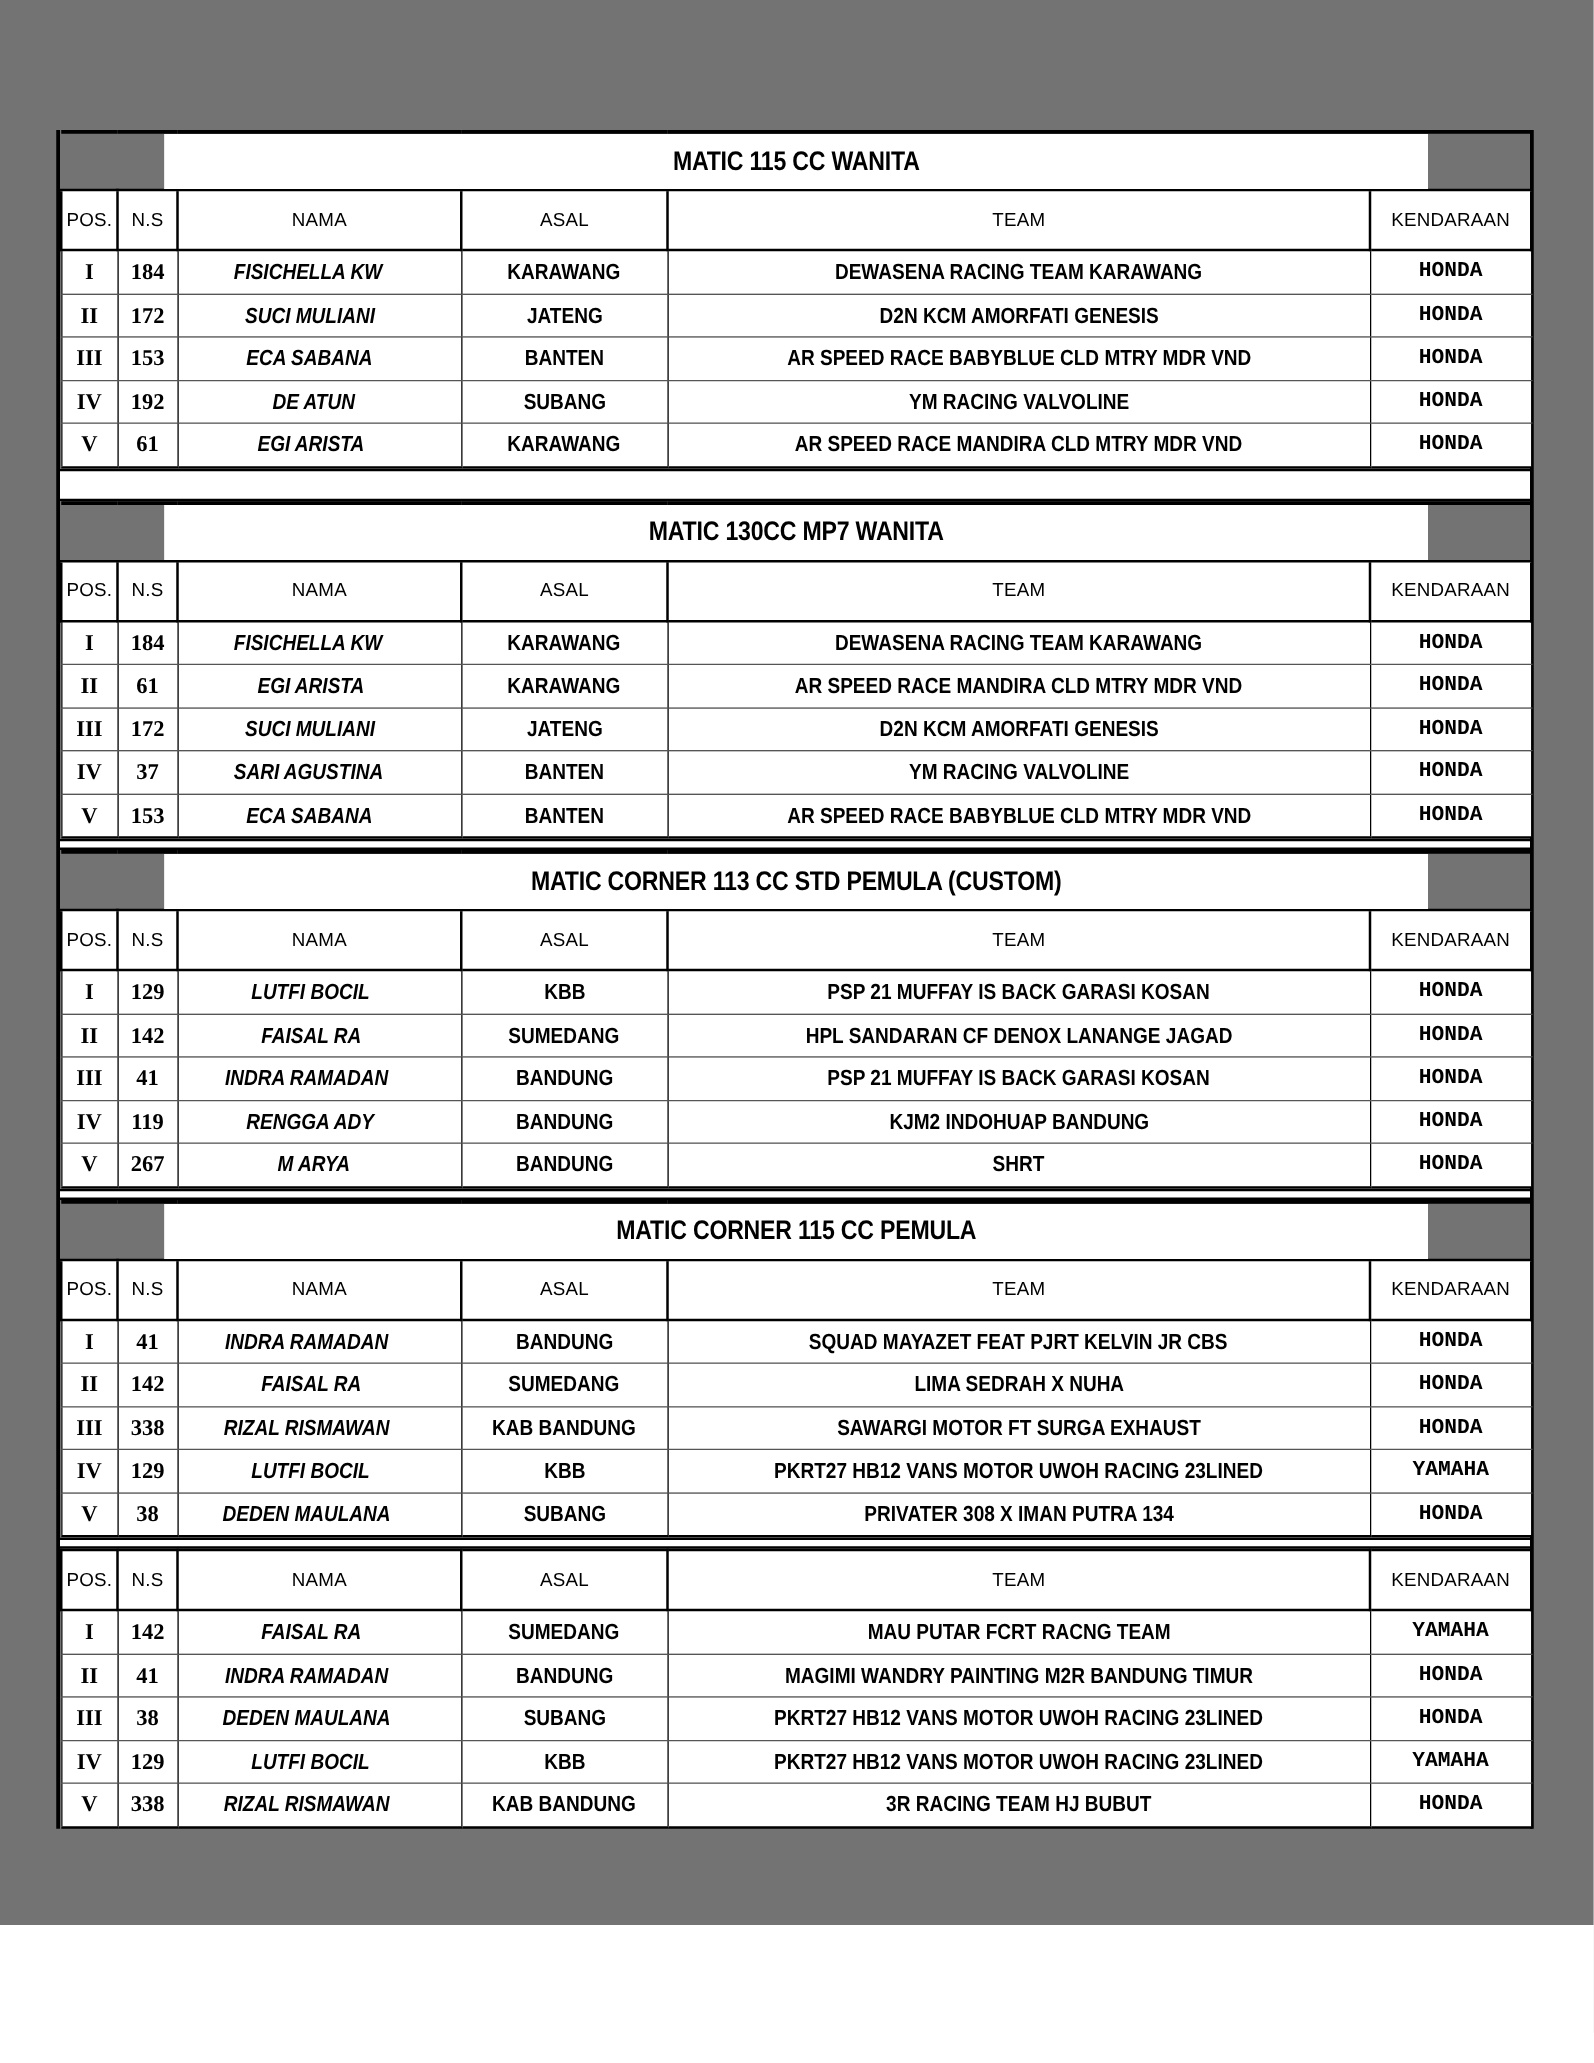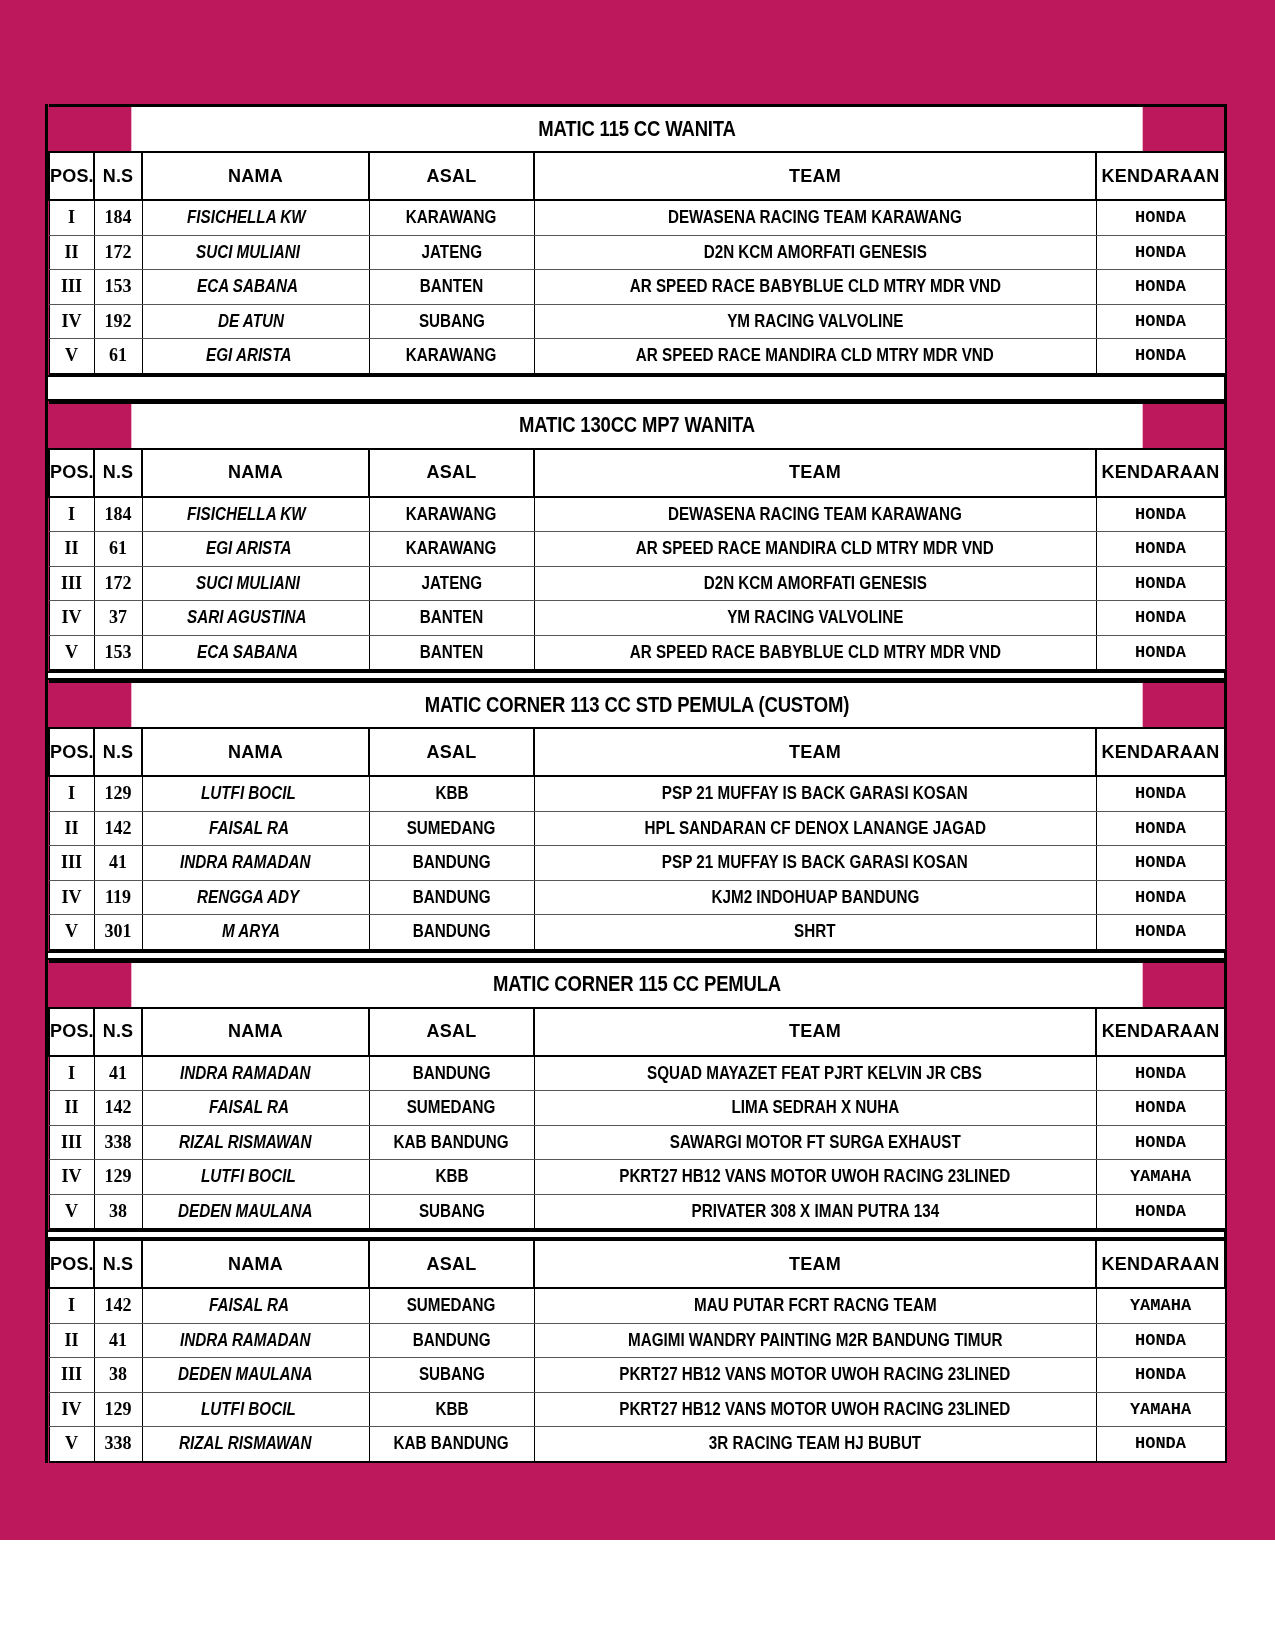--- a/index.html
+++ b/index.html
@@ -12,21 +12,21 @@
     height: 1650px;
     font-family: "Liberation Sans", sans-serif;
     color: #000000;
     -webkit-font-smoothing: antialiased;
   }
 
   #page {
     position: relative;
     width: 1275px;
     height: 1540px;
-    background: #be185d;
+    background: #737373;
     box-sizing: border-box;
   }
 
   
   #sheet {
     position: absolute;
     left: 45px;
     top: 104px;
     width: 1182px;
     border-left: 3px solid #000;
@@ -71,22 +71,22 @@
     transform: scaleX(0.86);
   }
   .title-text {
     display: inline-block;
     white-space: nowrap;
   }
 
   
   tr.head-row td {
     height: 46px;
-    font-weight: bold;
-    font-size: 18px;
+    font-weight: normal;
+    font-size: 15px;
     border-top: 2px solid #000;
     border-bottom: 2px solid #000;
     border-left: 2px solid #000;
     border-right: 2px solid #000;
     letter-spacing: 0.2px;
   }
   tr.head-row td.h-team { border-left: 2px solid #000; }
 
   
   tr.data-row td {
@@ -321,21 +321,21 @@
           <tr class="data-row">
             <td class="cell-pos">IV</td>
             <td class="cell-ns">119</td>
             <td class="cell-nama"><span class="sq">RENGGA ADY</span></td>
             <td class="cell-asal"><span class="sq">BANDUNG</span></td>
             <td class="cell-team"><span class="sq">KJM2 INDOHUAP BANDUNG</span></td>
             <td class="cell-kend">HONDA</td>
           </tr>
           <tr class="data-row last">
             <td class="cell-pos">V</td>
-            <td class="cell-ns">301</td>
+            <td class="cell-ns">267</td>
             <td class="cell-nama"><span class="sq">M ARYA</span></td>
             <td class="cell-asal"><span class="sq">BANDUNG</span></td>
             <td class="cell-team"><span class="sq">SHRT</span></td>
             <td class="cell-kend">HONDA</td>
           </tr>
         </tbody>
       </table>
       <div class="gap-thin"></div>
       <table class="block">
         <colgroup>

